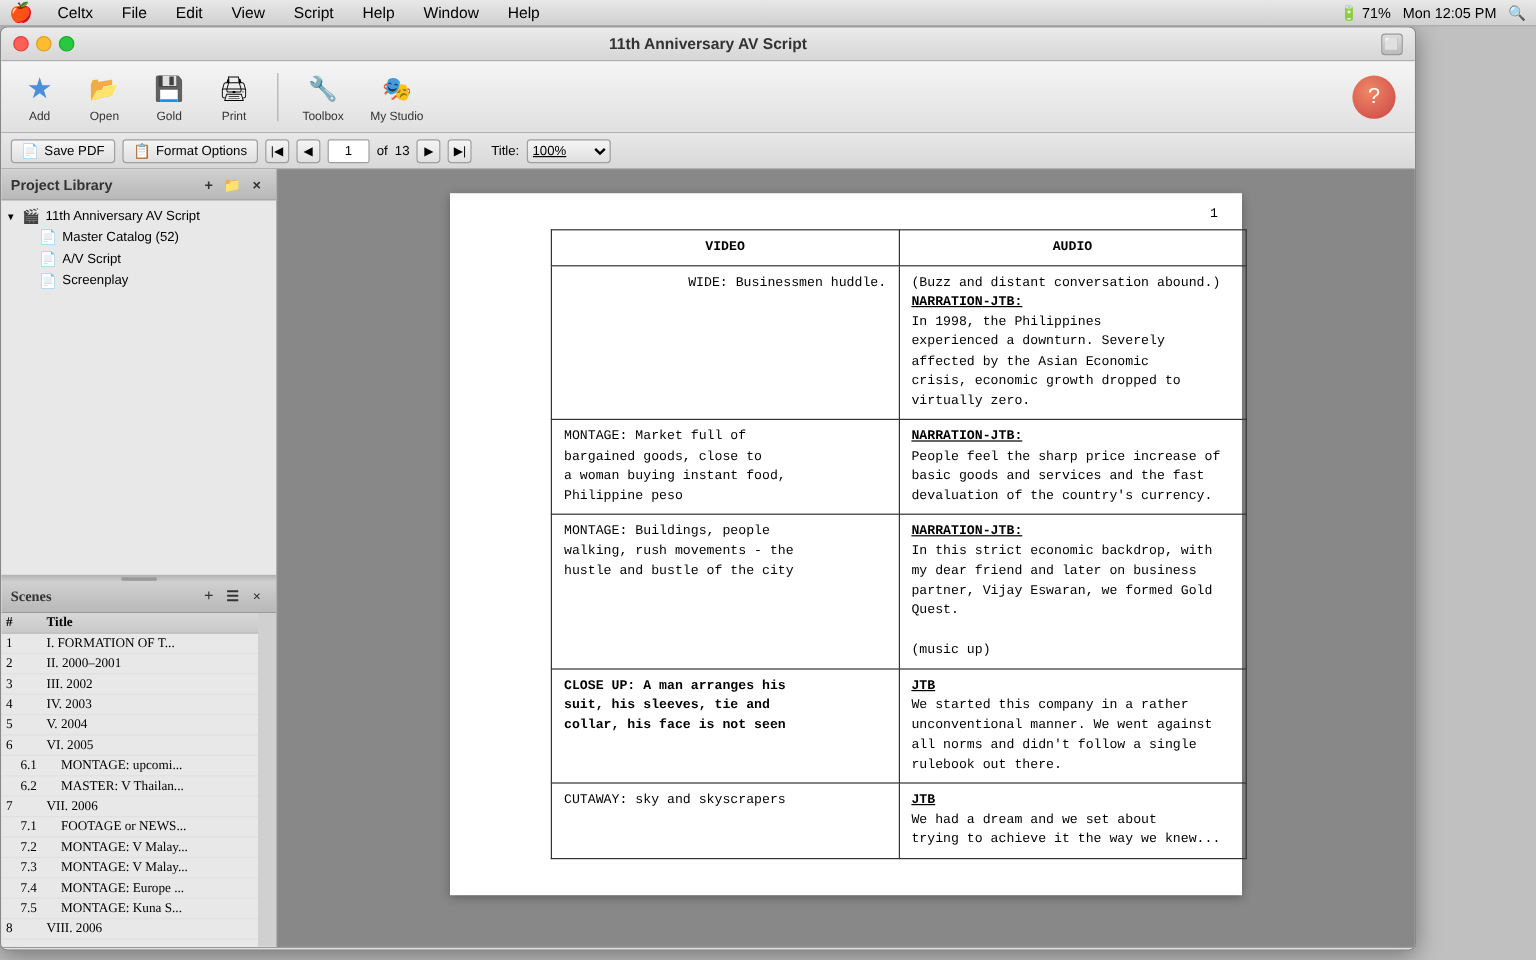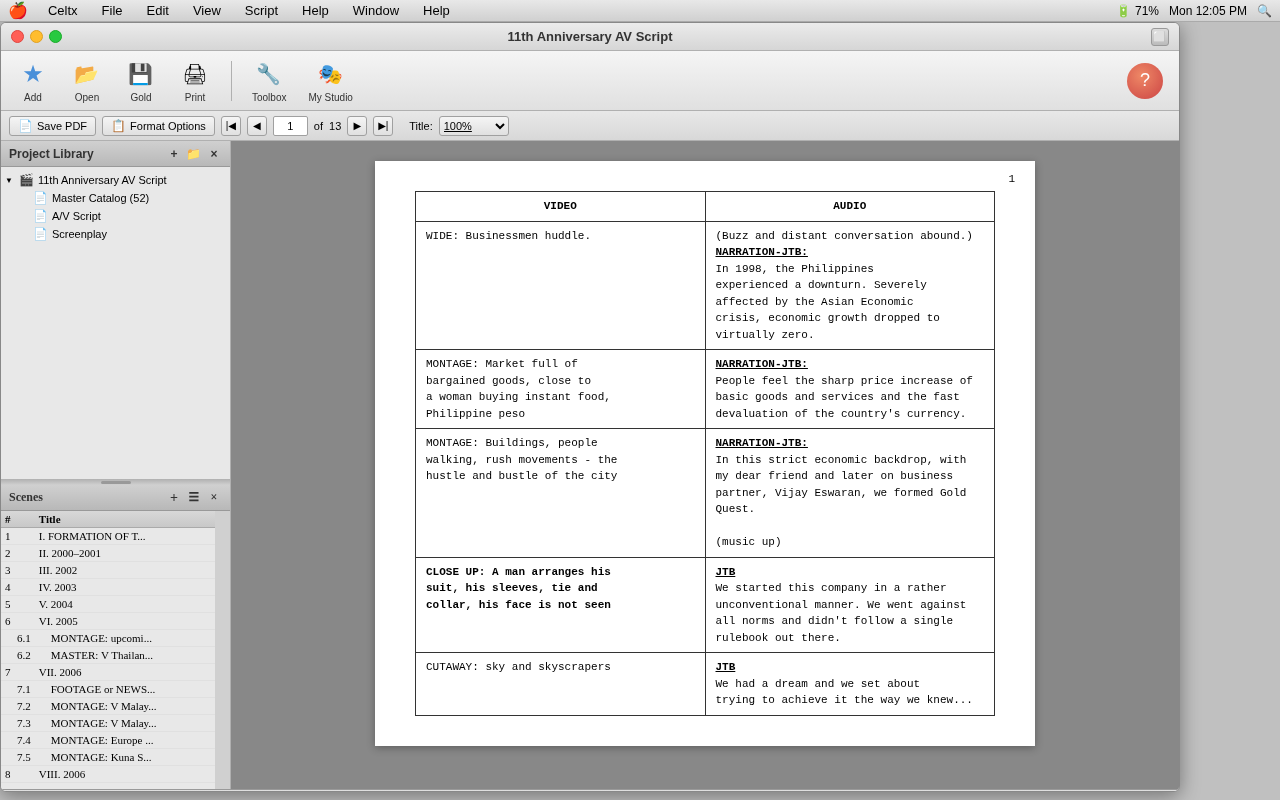--- a/index.html
+++ b/index.html
@@ -119,21 +119,21 @@
     
     .doc-area { flex: 1; display: flex; flex-direction: column; background: #888; overflow: hidden; position: relative; }
     .doc-scroll-area { flex: 1; overflow-y: auto; overflow-x: auto; padding: 20px; background: #888; }
     .doc-page {
       width: 660px; min-height: 580px; background: white; margin: 0 auto;
       box-shadow: 0 2px 8px rgba(0,0,0,0.3); padding: 30px 40px;
       font-family: 'Courier New', Courier, monospace; font-size: 11px; line-height: 1.5;
       position: relative;
     }
     .page-number { position: absolute; top: 10px; right: 20px; font-size: 11px; }
-    .script-table { width: 100%; border-collapse: collapse; }
+    .script-table { width: 100%; border-collapse: collapse; margin-left: 44px; }
     .script-table th { border: 1px solid #333; padding: 6px 10px; text-align: center; font-weight: bold; font-size: 11px; }
     .script-table td { border: 1px solid #333; padding: 6px 10px; font-size: 11px; vertical-align: top; width: 50%; }
 
     
     .bottom-tabs {
       height: 30px; background: linear-gradient(to bottom, #e0e0e0, #c8c8c8);
       display: flex; align-items: flex-end; padding: 0 8px; gap: 2px;
       border-top: 1px solid #999;
     }
 
@@ -349,21 +349,21 @@
           <div class="page-number">1</div>
           <table class="script-table">
             <thead>
               <tr>
                 <th>VIDEO</th>
                 <th>AUDIO</th>
               </tr>
             </thead>
             <tbody id="script-tbody">
                 <tr>
-                  <td style="white-space: pre-wrap;">WIDE: Businessmen huddle.</td>
+                  <td style="white-space: pre-wrap; text-align: right;">WIDE: Businessmen huddle.</td>
                   <td style="white-space: pre-wrap;">(Buzz and distant conversation abound.)
 <u><b>NARRATION-JTB:</b></u>
 In 1998, the Philippines
 experienced a downturn. Severely
 affected by the Asian Economic
 crisis, economic growth dropped to
 virtually zero.</td>
                 </tr>
                 <tr>
                   <td style="white-space: pre-wrap;">MONTAGE: Market full of

